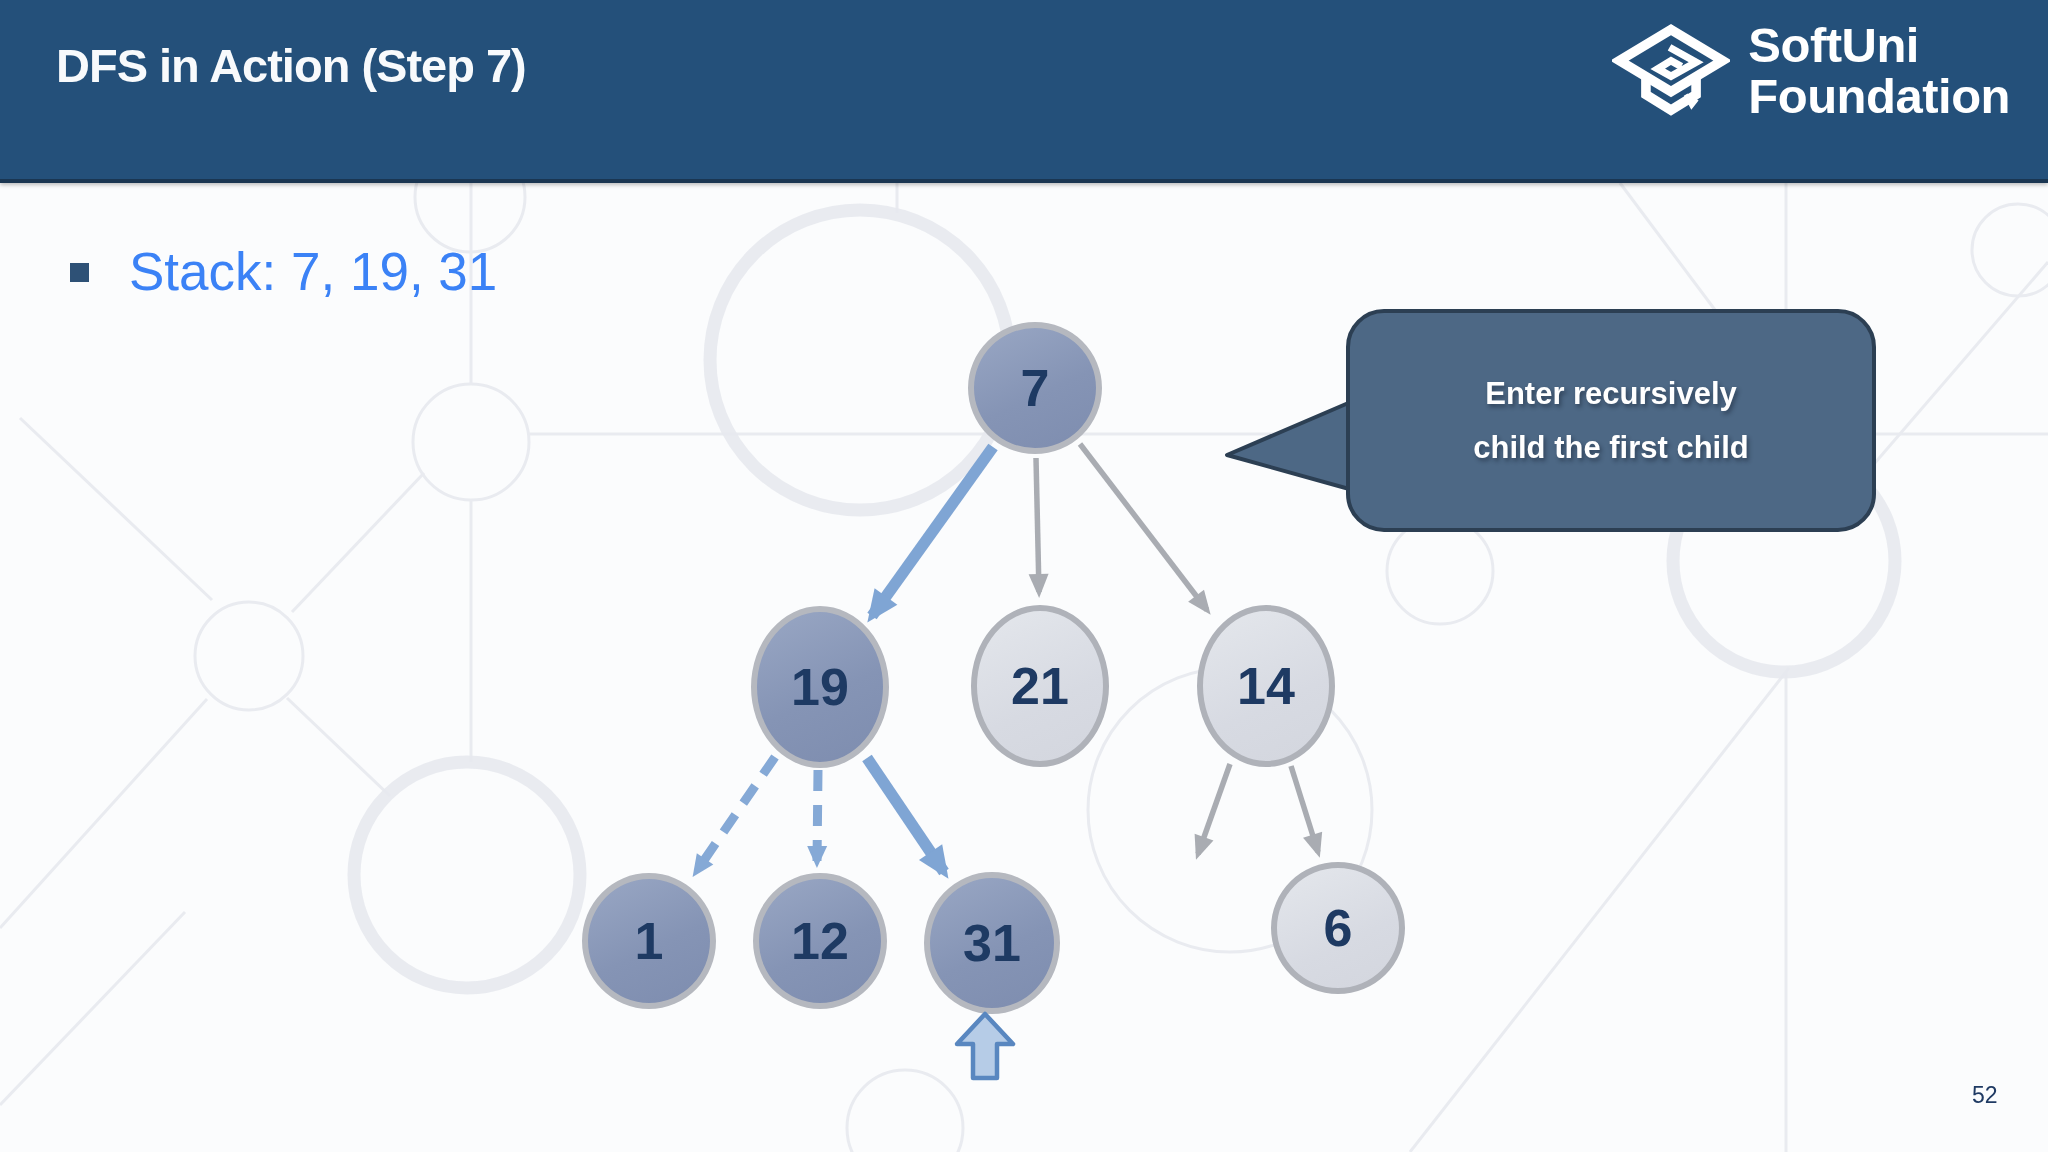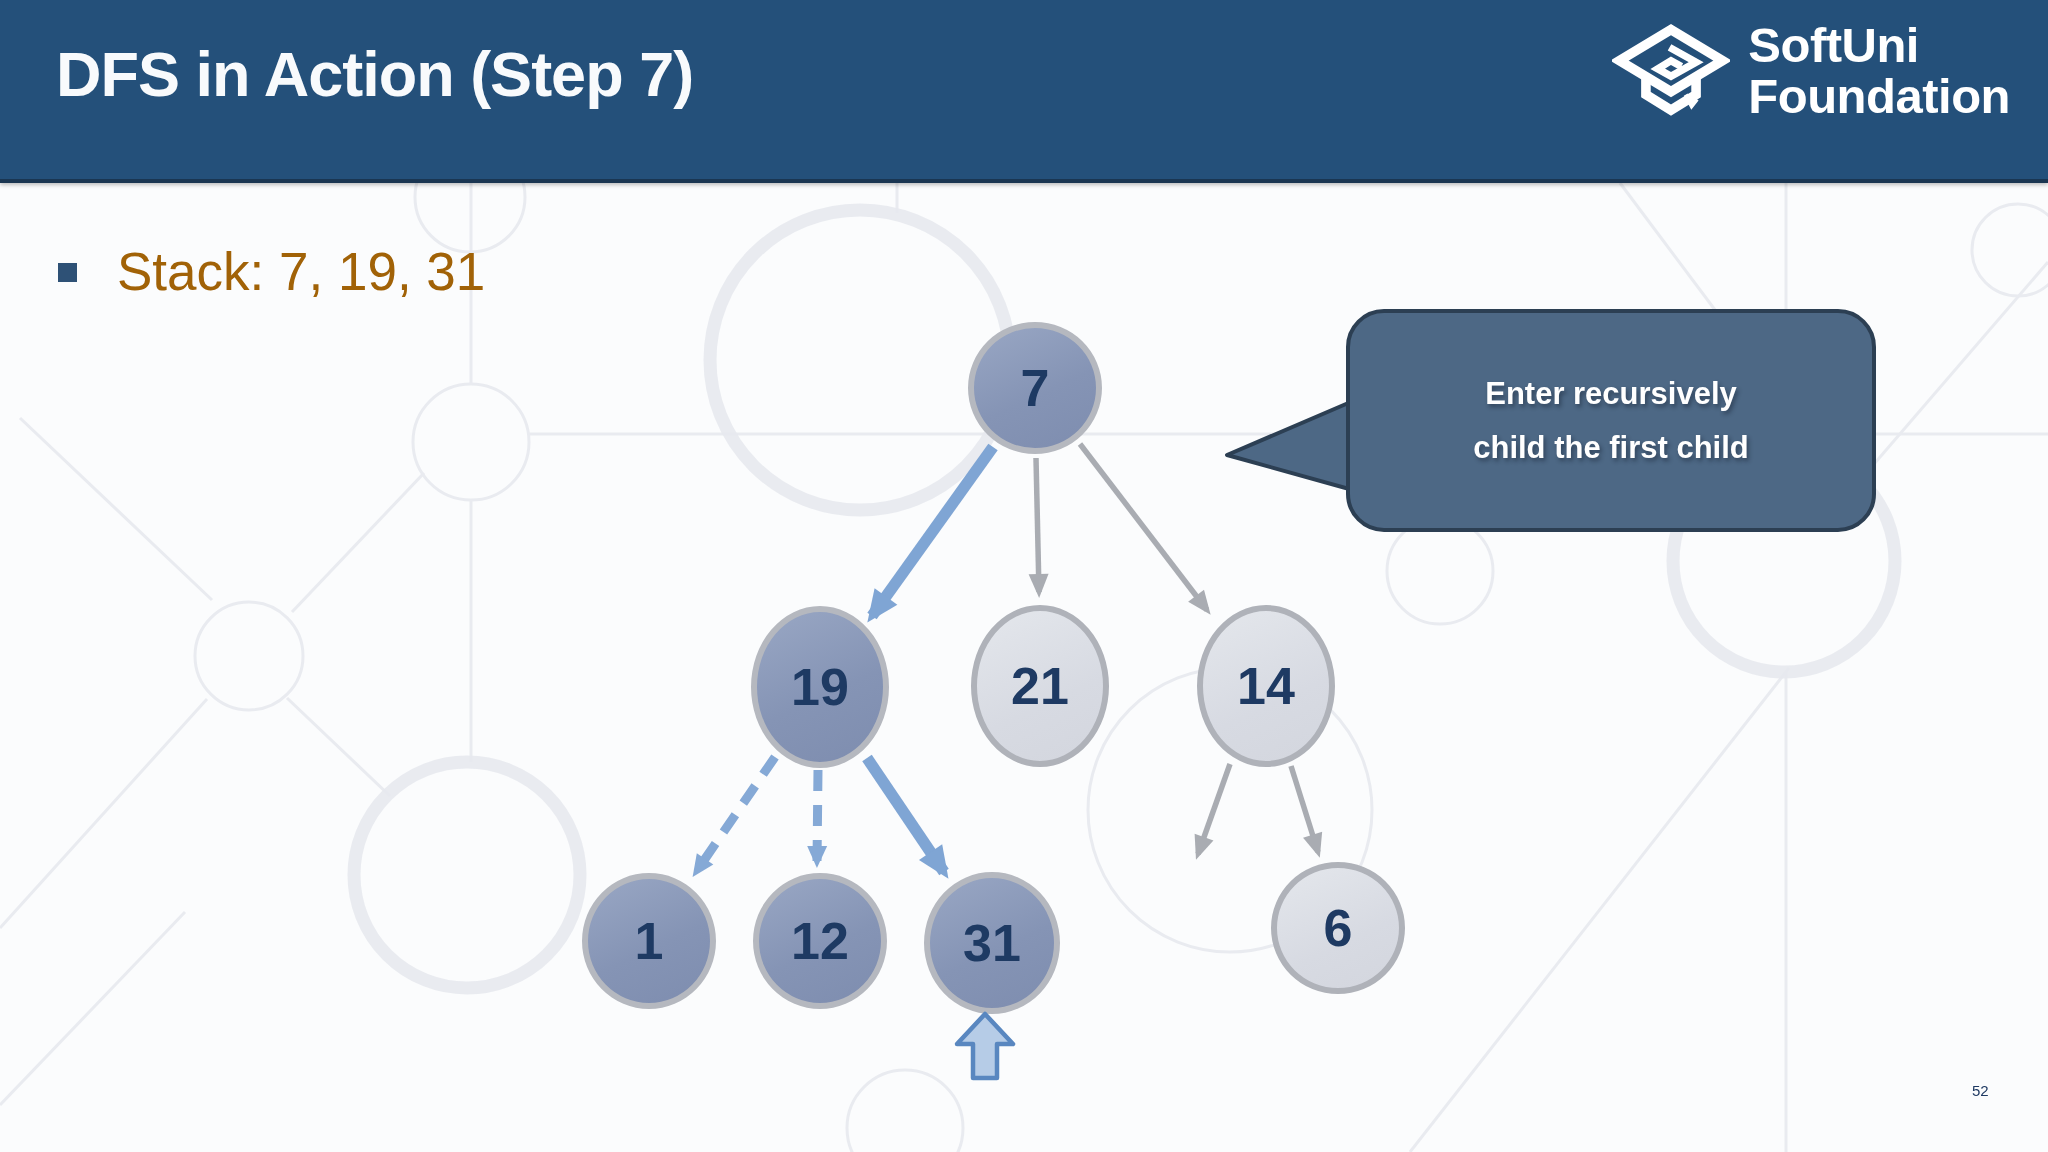--- a/index.html
+++ b/index.html
@@ -15,31 +15,31 @@
   .bg { position:absolute; left:0; top:0; }
 
   
   .header {
     position:absolute; left:0; top:0; width:2048px; height:183px;
     background:#24507A; border-bottom:4px solid #1A3652; box-sizing:border-box;
     box-shadow:0 2px 4px rgba(0,0,0,.25);
   }
   .title {
     position:absolute; left:56px; top:38px;
-    font-size:63px; font-weight:bold; color:#F8FAFC; letter-spacing:-1px;
+    font-size:47px; font-weight:bold; color:#F8FAFC; letter-spacing:-1px;
   }
   .logo { position:absolute; right:38px; top:20px; display:flex; align-items:center; gap:18px; }
   .logo-text { color:#FFFFFF; font-weight:bold; font-size:49px; line-height:1.05; letter-spacing:-0.5px; }
   .logo-text span { display:block; }
 
   
   .bullet {
-    position:absolute; left:58px; height:76px;
+    position:absolute; left:70px; height:76px;
     display:flex; align-items:center; gap:40px;
-    color:#a16207; font-size:53px;
+    color:#3b82f6; font-size:53px;
   }
   .bullet .sq { width:19px; height:19px; background:#2E5176; margin-top:2px; flex:0 0 auto; }
   .bullet-1 { top:233px; }
   .bullet-2 { top:337px; }
 
   
   .node {
     position:absolute; border-radius:50%; box-sizing:border-box;
     display:flex; align-items:center; justify-content:center;
     font-weight:bold; font-size:52px; color:#1E3A63;
@@ -62,21 +62,21 @@
   .callout-text {
     position:absolute; left:1348px; top:311px; width:526px; height:219px;
     display:flex; flex-direction:column; align-items:center; justify-content:center;
     color:#FFFFFF; font-weight:bold; font-size:31px; line-height:1.74; text-align:center;
     text-shadow:2px 3px 4px rgba(15,25,40,.45);
   }
 
   
   .page-num {
     position:absolute; left:1972px; top:1082px;
-    font-size:15px; color:#1F3A63;
+    font-size:23px; color:#1F3A63;
   }
 </style>
 </head>
 <body>
 
 <div class="slide">
 
   <svg class="bg" width="2048" height="1152" viewBox="0 0 2048 1152">
     <g fill="none" stroke="#E9EBF0" stroke-width="3">
       <line x1="529" y1="434" x2="2048" y2="434"></line>

